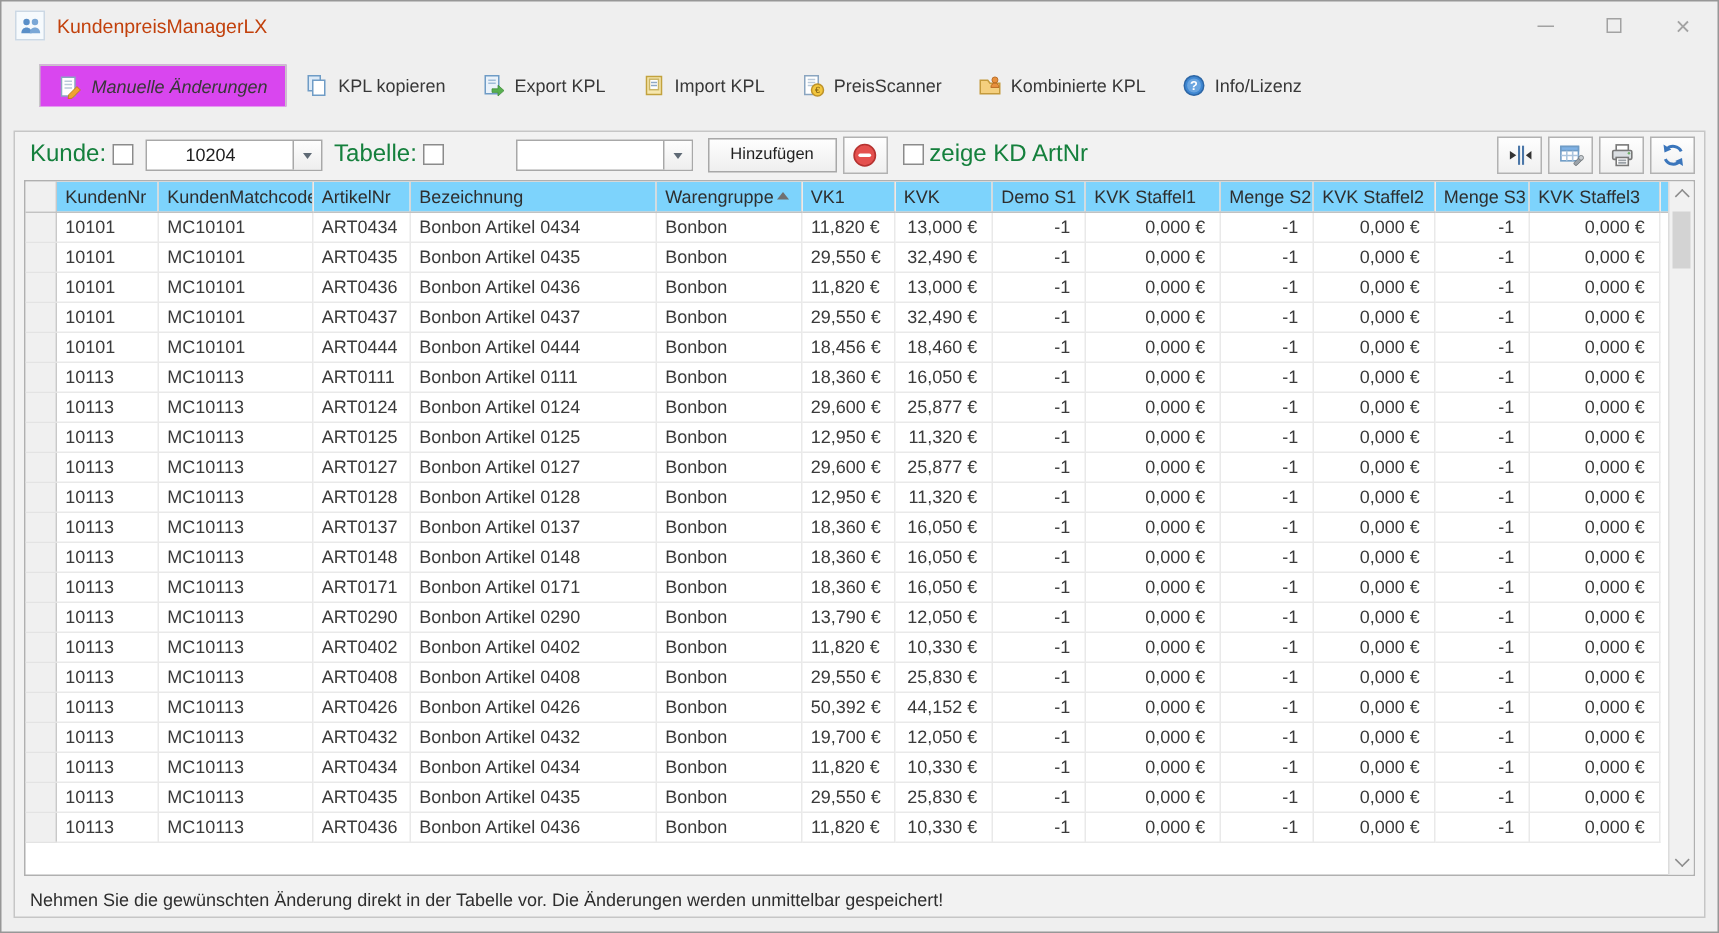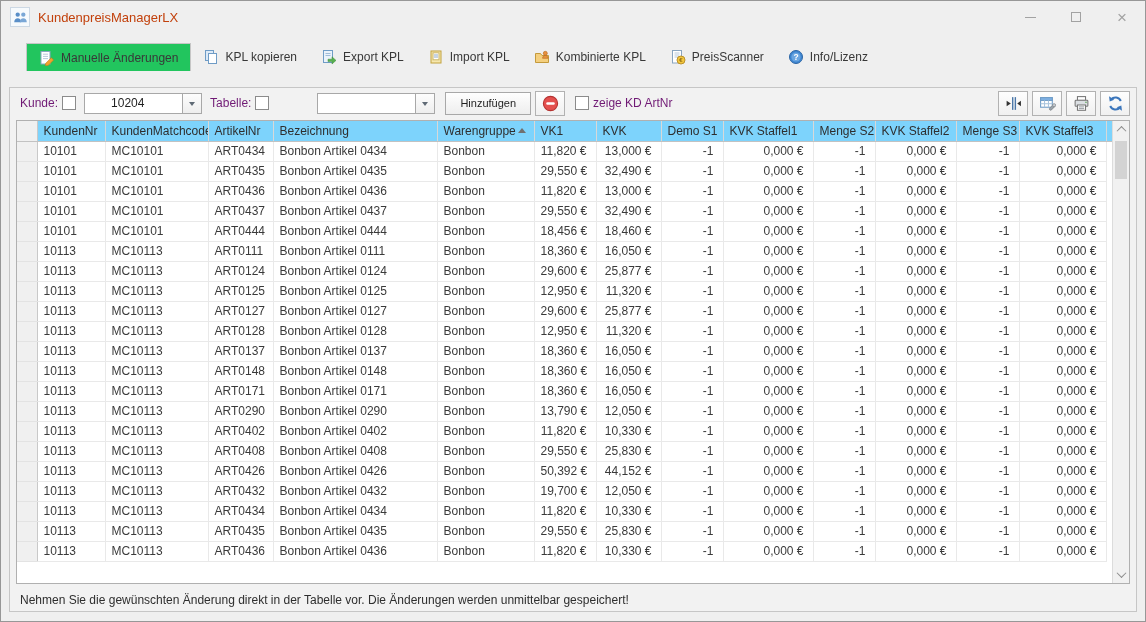--- a/index.html
+++ b/index.html
@@ -25,28 +25,28 @@
   .combo .val { padding:2px 6px 0 6px; font-size:12px; color:#1f1f1f; flex:1; white-space:nowrap; overflow:hidden; }
   .combo .dd { width:19px; border-left:1px solid #a8a8a8; background:linear-gradient(#fdfdfd,#eeeeee); display:flex; align-items:center; justify-content:center; }
   .combo .dd::after { content:""; width:0; height:0; border:3.5px solid transparent; border-top:4.5px solid #5f6a75; margin-top:4px; }
   .combo.mandant { width:222px; }
   .combo.small { width:118px;padding-left:20px; }
 
   
   .tabstrip { display:flex; align-items:flex-end; margin:9px 0 0 25px; height:28px; position:relative; z-index:2; }
   .tab { display:flex; align-items:center; gap:6px; padding:0 12px; height:26px; font-size:12px; color:#383838; cursor:default; }
   .tab svg { width:16px; height:16px; flex:0 0 auto; }
-  .tab.active { background:#22c55e; border:1px solid #c6c6c6; border-bottom:none; height:28px; margin-bottom:-1px; }
+  .tab.active { background:#d946ef; border:1px solid #c6c6c6; border-bottom:none; height:28px; margin-bottom:-1px;font-style:italic; }
 
   
   .panel { position:absolute; left:8px; right:8px; top:86px; bottom:9px; border:1px solid #c6c6c6; background:#f2f2f2; }
 
   
   .toolbar { display:flex; align-items:center; height:30px; padding:0 6px 0 10px; }
-  .lbl { font-size:12px; color:#701a75; white-space:nowrap; }
+  .lbl { font-size:16px; color:#15803d; white-space:nowrap; }
   .checkbox { width:14px; height:14px; border:1px solid #8b8b8b; background:#fff; flex:0 0 auto; }
   .btn { height:23px; padding:0 14px; font-size:11px; border:1px solid #a8a8a8; background:linear-gradient(#fefefe,#eeeeee); color:#1f1f1f; display:flex; align-items:center; white-space:nowrap; }
   .icon-btn { width:30px; height:25px; border:1px solid #b2b2b2; background:linear-gradient(#fefefe,#f0f0f0); display:flex; align-items:center; justify-content:center; }
   .icon-btn svg { width:17px; height:17px; }
   .tb-right { margin-left:auto; display:flex; gap:4px; }
   .gap4 { margin-left:4px; } .gap8 { margin-left:8px; } .gap10 { margin-left:10px; }
 
   
   .grid-wrap { position:absolute; left:6px; right:6px; top:32px; height:464px; border:1px solid #b0b0b0; background:#fff; display:flex; }
   table.grid { border-collapse:collapse; table-layout:fixed; font-size:12px; flex:1; align-self:flex-start; width:calc(100% - 17px); }
@@ -132,36 +132,36 @@
       <svg viewBox="0 0 16 16">
         <rect x="3" y="2" width="10" height="12" fill="#f6e7ae" stroke="#c2a23e"></rect>
         <rect x="5" y="3.8" width="6" height="7" fill="#fff" stroke="#cbb566"></rect>
         <line x1="6" y1="6" x2="10" y2="6" stroke="#8fa8c4"></line>
           <line x1="6" y1="8" x2="10" y2="8" stroke="#8fa8c4"></line>
       </svg>
       <span>Import KPL</span>
     </div>
     <div class="tab">
       <svg viewBox="0 0 16 16">
-        <path d="M1.5 4.5 h5 l1.5 2 h6.5 v7 h-13z" fill="#f4cf7e" stroke="#c49a3c"></path>
-        <circle cx="11.3" cy="4.3" r="2" fill="#e8913f" stroke="#b5681f" stroke-width="0.6"></circle>
-        <path d="M8.6 9.3 c0-1.9 1.2-2.9 2.7-2.9 s2.7 1 2.7 2.9z" fill="#e8913f" stroke="#b5681f" stroke-width="0.6"></path>
-      </svg>
-      <span>Kombinierte KPL</span>
-    </div>
-    <div class="tab">
-      <svg viewBox="0 0 16 16">
         <rect x="2.5" y="1.5" width="9" height="12.5" fill="#fff" stroke="#8aa5c0"></rect>
         <line x1="4.5" y1="4" x2="9.5" y2="4" stroke="#b9c9da"></line>
           <line x1="4.5" y1="6" x2="9.5" y2="6" stroke="#b9c9da"></line>
           <line x1="4.5" y1="8" x2="9.5" y2="8" stroke="#b9c9da"></line>
         <circle cx="11" cy="11" r="4" fill="#f2c63e" stroke="#bd922a"></circle>
         <text x="11" y="13.2" text-anchor="middle" font-size="6" fill="#7a5a10">€</text>
       </svg>
       <span>PreisScanner</span>
+    </div>
+    <div class="tab">
+      <svg viewBox="0 0 16 16">
+        <path d="M1.5 4.5 h5 l1.5 2 h6.5 v7 h-13z" fill="#f4cf7e" stroke="#c49a3c"></path>
+        <circle cx="11.3" cy="4.3" r="2" fill="#e8913f" stroke="#b5681f" stroke-width="0.6"></circle>
+        <path d="M8.6 9.3 c0-1.9 1.2-2.9 2.7-2.9 s2.7 1 2.7 2.9z" fill="#e8913f" stroke="#b5681f" stroke-width="0.6"></path>
+      </svg>
+      <span>Kombinierte KPL</span>
     </div>
     <div class="tab">
       <svg viewBox="0 0 16 16">
         <circle cx="8" cy="8" r="6.5" fill="#3f87d2" stroke="#2d66a5"></circle>
         <circle cx="8" cy="8" r="4.6" fill="#6aa5e0"></circle>
         <text x="8" y="11" text-anchor="middle" font-size="8.5" font-weight="bold" fill="#fff">?</text>
       </svg>
       <span>Info/Lizenz</span>
     </div>
   </div>

